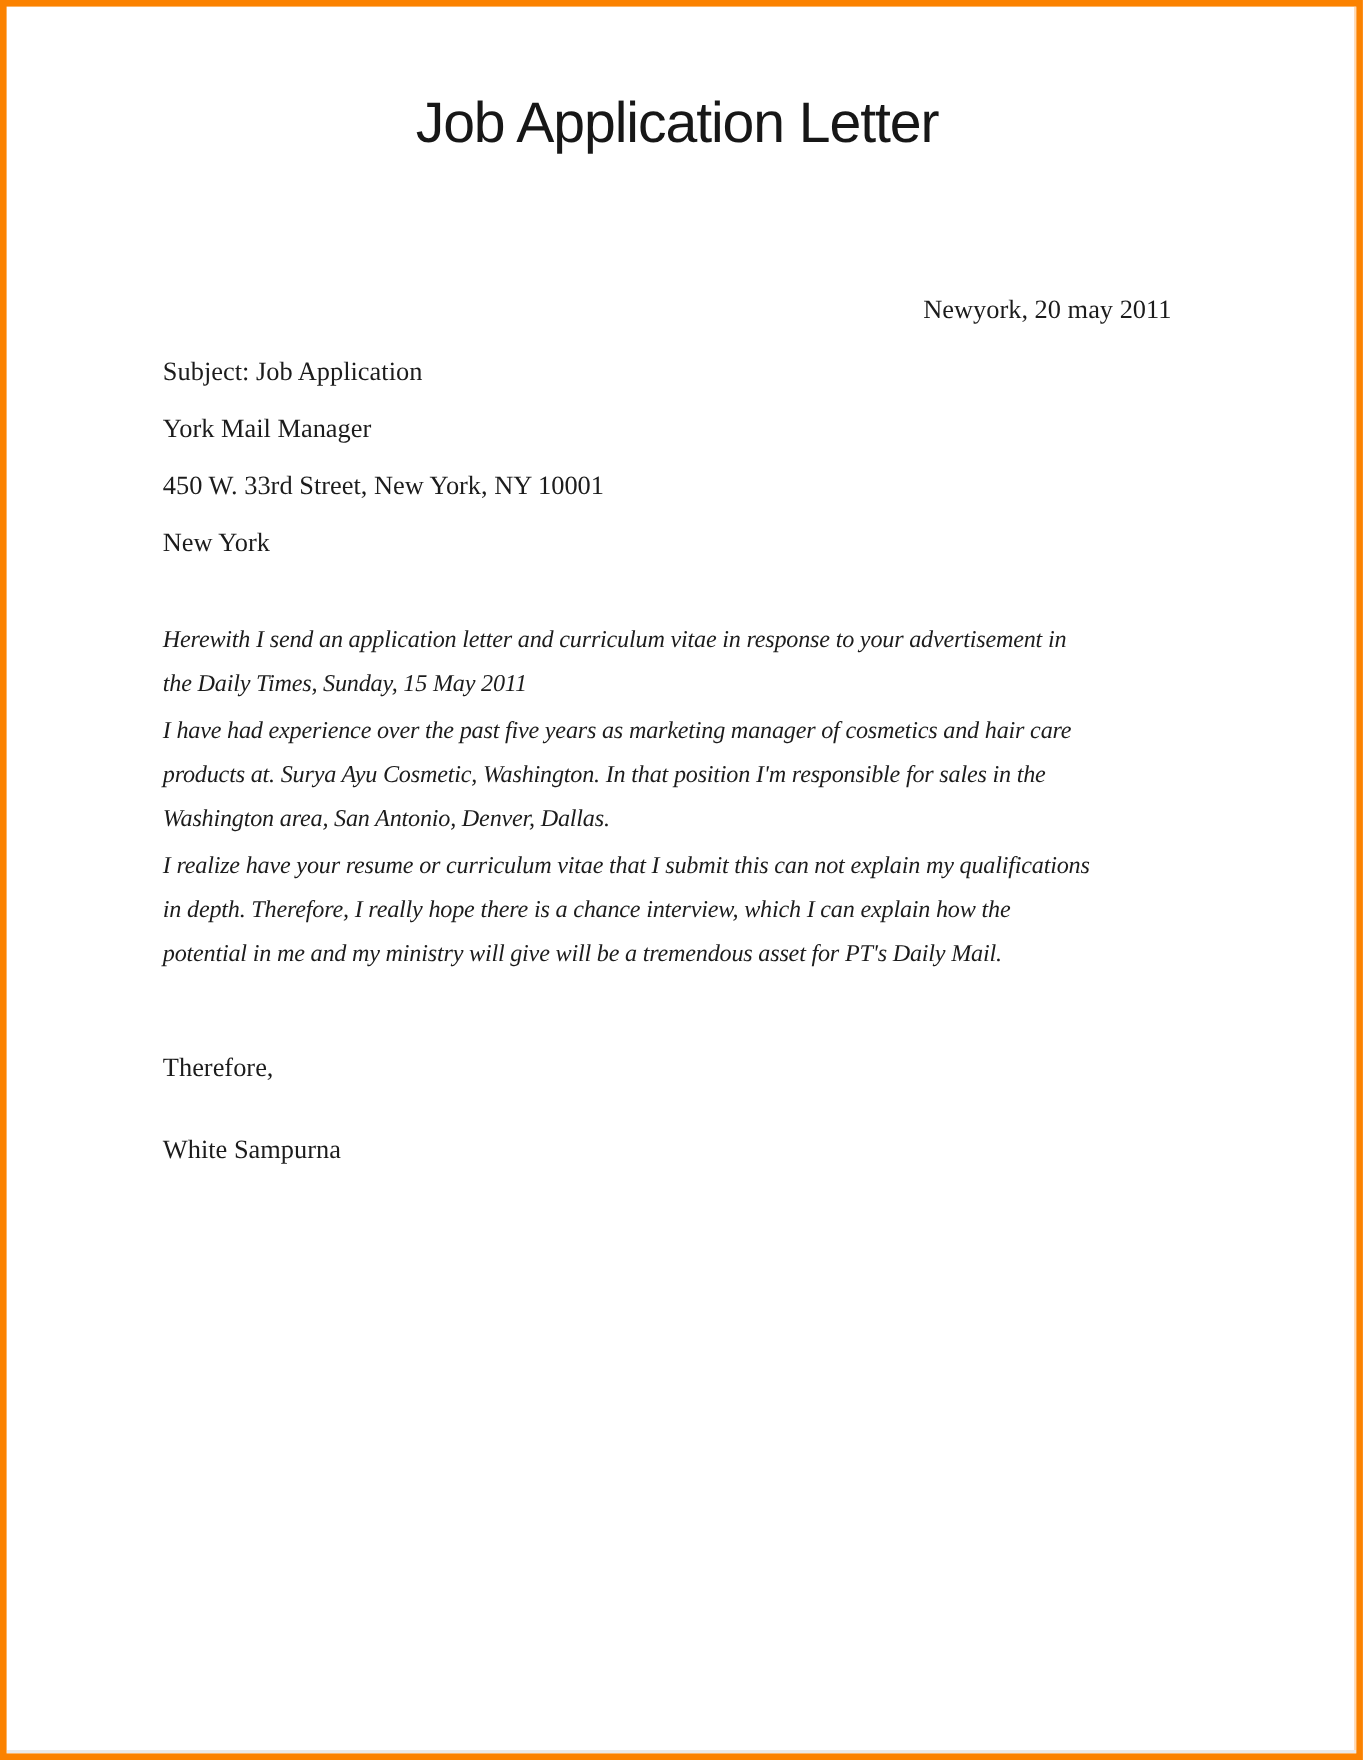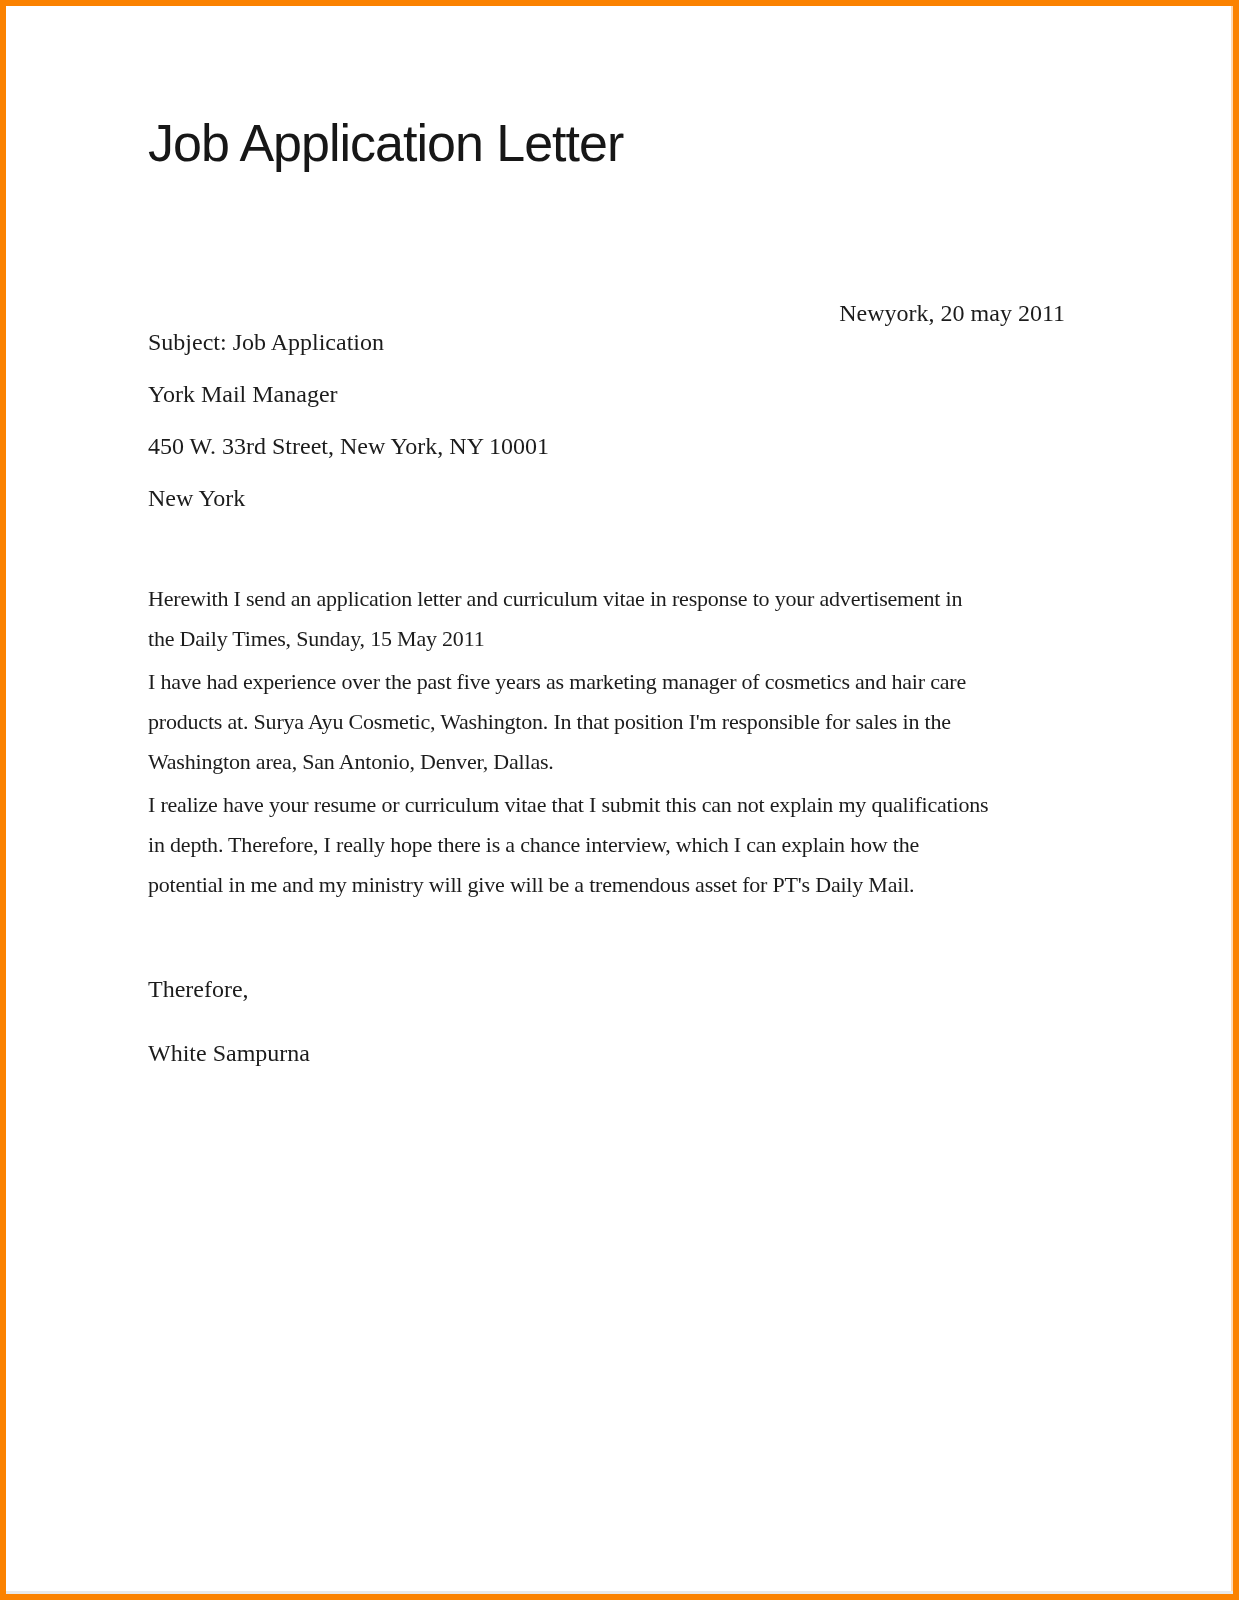--- a/index.html
+++ b/index.html
@@ -20,50 +20,50 @@
   .content {
     padding: 0 150px 0 142px;
     color: #1c1c1c;
   }
   .doc-title {
     font-family: "Liberation Sans", "DejaVu Sans", sans-serif;
     font-size: 52px;
     line-height: 60px;
     font-weight: 400;
     letter-spacing: -1px;
-    text-align: left;
+    text-align: center;
     color: #171717;
-    margin-top: 107px;
+    margin-top: 76px;
   }
   .date-line {
     font-family: Liberation Serif, serif;
     font-size: 24px;
     line-height: 29px;
     text-align: right;
     margin: 126px 18px 0 0;
   }
   .hline {
     font-family: "Liberation Serif", "DejaVu Serif", serif;
     font-size: 24px;
     line-height: 29px;
     margin: 0 0 23px 0;
   }
-  .subject { }
+  .subject { margin-top: 27px; }
   .greeting { margin-top: 70px; margin-bottom: 0; }
-  .paragraphs { margin-top: 66px; width: 1010px; }
+  .paragraphs { margin-top: 52px; width: 1010px; font-style: italic; }
   .para {
     font-family: "Liberation Serif", "DejaVu Serif", serif;
     font-size: 22px;
     line-height: 40px;
     letter-spacing: -0.2px;
     white-space: pre-line;
     margin: 0 0 3px 0;
   }
   .closing { margin-top: 70px; margin-bottom: 0; }
-  .signature { margin-top: 35px; margin-bottom: 0; }
+  .signature { margin-top: 46px; margin-bottom: 0; }
 </style>
 </head>
 <body>
 
 <div class="frame" style="border-color: rgb(251, 130, 0);">
   <div class="content">
 
     <div class="doc-title">Job Application Letter</div>
 
     <div class="date-line">Newyork, 20 may 2011</div>

